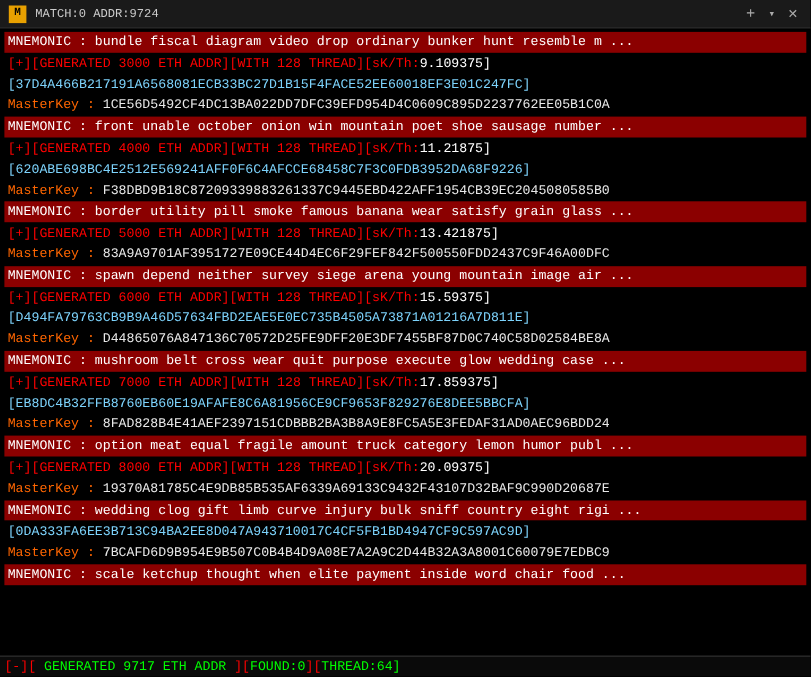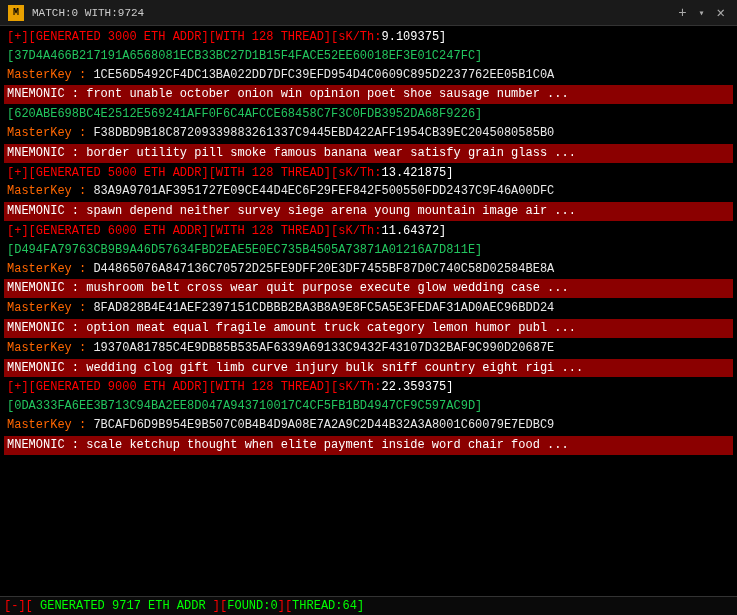--- a/index.html
+++ b/index.html
@@ -106,21 +106,21 @@
       margin: 0;
       font-size: 12px;
       line-height: 1.4;
     }
 
     .generated-line .bracket-red {
       color: #ff0000;
     }
 
     .addr-line {
-      color: #22c55e;
+      color: #7dd3fc;
       padding: 1px 3px;
       margin: 0;
       font-size: 12px;
       line-height: 1.4;
       word-break: break-all;
     }
 
     .master-key-line {
       color: #e8e8e8;
       padding: 1px 3px;
@@ -156,46 +156,50 @@
     }
   </style>
 </head>
 <body>
 
 <div id="app-window">
   <div id="title-bar">
     <div id="title-bar-icon">
       <span>M</span>
     </div>
-    <span id="title-text">MATCH:0 WITH:9724</span>
+    <span id="title-text">MATCH:0 ADDR:9724</span>
     <span id="new-tab-btn">+</span>
     <span id="dropdown-btn">▾</span>
     <span id="close-btn">✕</span>
   </div>
 
   <div id="content">
+  <div class="mnemonic-line">MNEMONIC : bundle fiscal diagram video drop ordinary bunker hunt resemble m ...</div>
       <div class="generated-line"><span class="bracket-red">[+]</span><span class="bracket-red">[GENERATED 3000 ETH ADDR]</span><span class="bracket-red">[WITH 128 THREAD]</span><span class="bracket-red">[sK/Th:</span><span class="gen-sk-val">9.109375]</span></div>
       <div class="addr-line">[37D4A466B217191A6568081ECB33BC27D1B15F4FACE52EE60018EF3E01C247FC]</div>
       <div class="master-key-line"><span class="label">MasterKey : </span><span>1CE56D5492CF4DC13BA022DD7DFC39EFD954D4C0609C895D2237762EE05B1C0A</span></div>
-      <div class="mnemonic-line">MNEMONIC : front unable october onion win opinion poet shoe sausage number ...</div>
+      <div class="mnemonic-line">MNEMONIC : front unable october onion win mountain poet shoe sausage number ...</div>
+      <div class="generated-line"><span class="bracket-red">[+]</span><span class="bracket-red">[GENERATED 4000 ETH ADDR]</span><span class="bracket-red">[WITH 128 THREAD]</span><span class="bracket-red">[sK/Th:</span><span class="gen-sk-val">11.21875]</span></div>
       <div class="addr-line">[620ABE698BC4E2512E569241AFF0F6C4AFCCE68458C7F3C0FDB3952DA68F9226]</div>
       <div class="master-key-line"><span class="label">MasterKey : </span><span>F38DBD9B18C87209339883261337C9445EBD422AFF1954CB39EC2045080585B0</span></div>
       <div class="mnemonic-line">MNEMONIC : border utility pill smoke famous banana wear satisfy grain glass ...</div>
       <div class="generated-line"><span class="bracket-red">[+]</span><span class="bracket-red">[GENERATED 5000 ETH ADDR]</span><span class="bracket-red">[WITH 128 THREAD]</span><span class="bracket-red">[sK/Th:</span><span class="gen-sk-val">13.421875]</span></div>
       <div class="master-key-line"><span class="label">MasterKey : </span><span>83A9A9701AF3951727E09CE44D4EC6F29FEF842F500550FDD2437C9F46A00DFC</span></div>
       <div class="mnemonic-line">MNEMONIC : spawn depend neither survey siege arena young mountain image air ...</div>
-      <div class="generated-line"><span class="bracket-red">[+]</span><span class="bracket-red">[GENERATED 6000 ETH ADDR]</span><span class="bracket-red">[WITH 128 THREAD]</span><span class="bracket-red">[sK/Th:</span><span class="gen-sk-val">11.64372]</span></div>
+      <div class="generated-line"><span class="bracket-red">[+]</span><span class="bracket-red">[GENERATED 6000 ETH ADDR]</span><span class="bracket-red">[WITH 128 THREAD]</span><span class="bracket-red">[sK/Th:</span><span class="gen-sk-val">15.59375]</span></div>
       <div class="addr-line">[D494FA79763CB9B9A46D57634FBD2EAE5E0EC735B4505A73871A01216A7D811E]</div>
       <div class="master-key-line"><span class="label">MasterKey : </span><span>D44865076A847136C70572D25FE9DFF20E3DF7455BF87D0C740C58D02584BE8A</span></div>
       <div class="mnemonic-line">MNEMONIC : mushroom belt cross wear quit purpose execute glow wedding case ...</div>
+      <div class="generated-line"><span class="bracket-red">[+]</span><span class="bracket-red">[GENERATED 7000 ETH ADDR]</span><span class="bracket-red">[WITH 128 THREAD]</span><span class="bracket-red">[sK/Th:</span><span class="gen-sk-val">17.859375]</span></div>
+      <div class="addr-line">[EB8DC4B32FFB8760EB60E19AFAFE8C6A81956CE9CF9653F829276E8DEE5BBCFA]</div>
       <div class="master-key-line"><span class="label">MasterKey : </span><span>8FAD828B4E41AEF2397151CDBBB2BA3B8A9E8FC5A5E3FEDAF31AD0AEC96BDD24</span></div>
       <div class="mnemonic-line">MNEMONIC : option meat equal fragile amount truck category lemon humor publ ...</div>
+      <div class="generated-line"><span class="bracket-red">[+]</span><span class="bracket-red">[GENERATED 8000 ETH ADDR]</span><span class="bracket-red">[WITH 128 THREAD]</span><span class="bracket-red">[sK/Th:</span><span class="gen-sk-val">20.09375]</span></div>
       <div class="master-key-line"><span class="label">MasterKey : </span><span>19370A81785C4E9DB85B535AF6339A69133C9432F43107D32BAF9C990D20687E</span></div>
       <div class="mnemonic-line">MNEMONIC : wedding clog gift limb curve injury bulk sniff country eight rigi ...</div>
-      <div class="generated-line"><span class="bracket-red">[+]</span><span class="bracket-red">[GENERATED 9000 ETH ADDR]</span><span class="bracket-red">[WITH 128 THREAD]</span><span class="bracket-red">[sK/Th:</span><span class="gen-sk-val">22.359375]</span></div>
       <div class="addr-line">[0DA333FA6EE3B713C94BA2EE8D047A943710017C4CF5FB1BD4947CF9C597AC9D]</div>
       <div class="master-key-line"><span class="label">MasterKey : </span><span>7BCAFD6D9B954E9B507C0B4B4D9A08E7A2A9C2D44B32A3A8001C60079E7EDBC9</span></div>
       <div class="mnemonic-line">MNEMONIC : scale ketchup thought when elite payment inside word chair food ...</div>
     </div>
 
   <div id="status-bar">
     <span class="status-content"><span class="bracket-red">[-][</span><span> GENERATED </span><span>9717</span><span> ETH ADDR </span><span class="bracket-red">][</span><span>FOUND:</span><span>0</span><span class="bracket-red">][</span><span>THREAD:</span><span>64</span><span>]</span></span>
   </div>
 </div>
 

